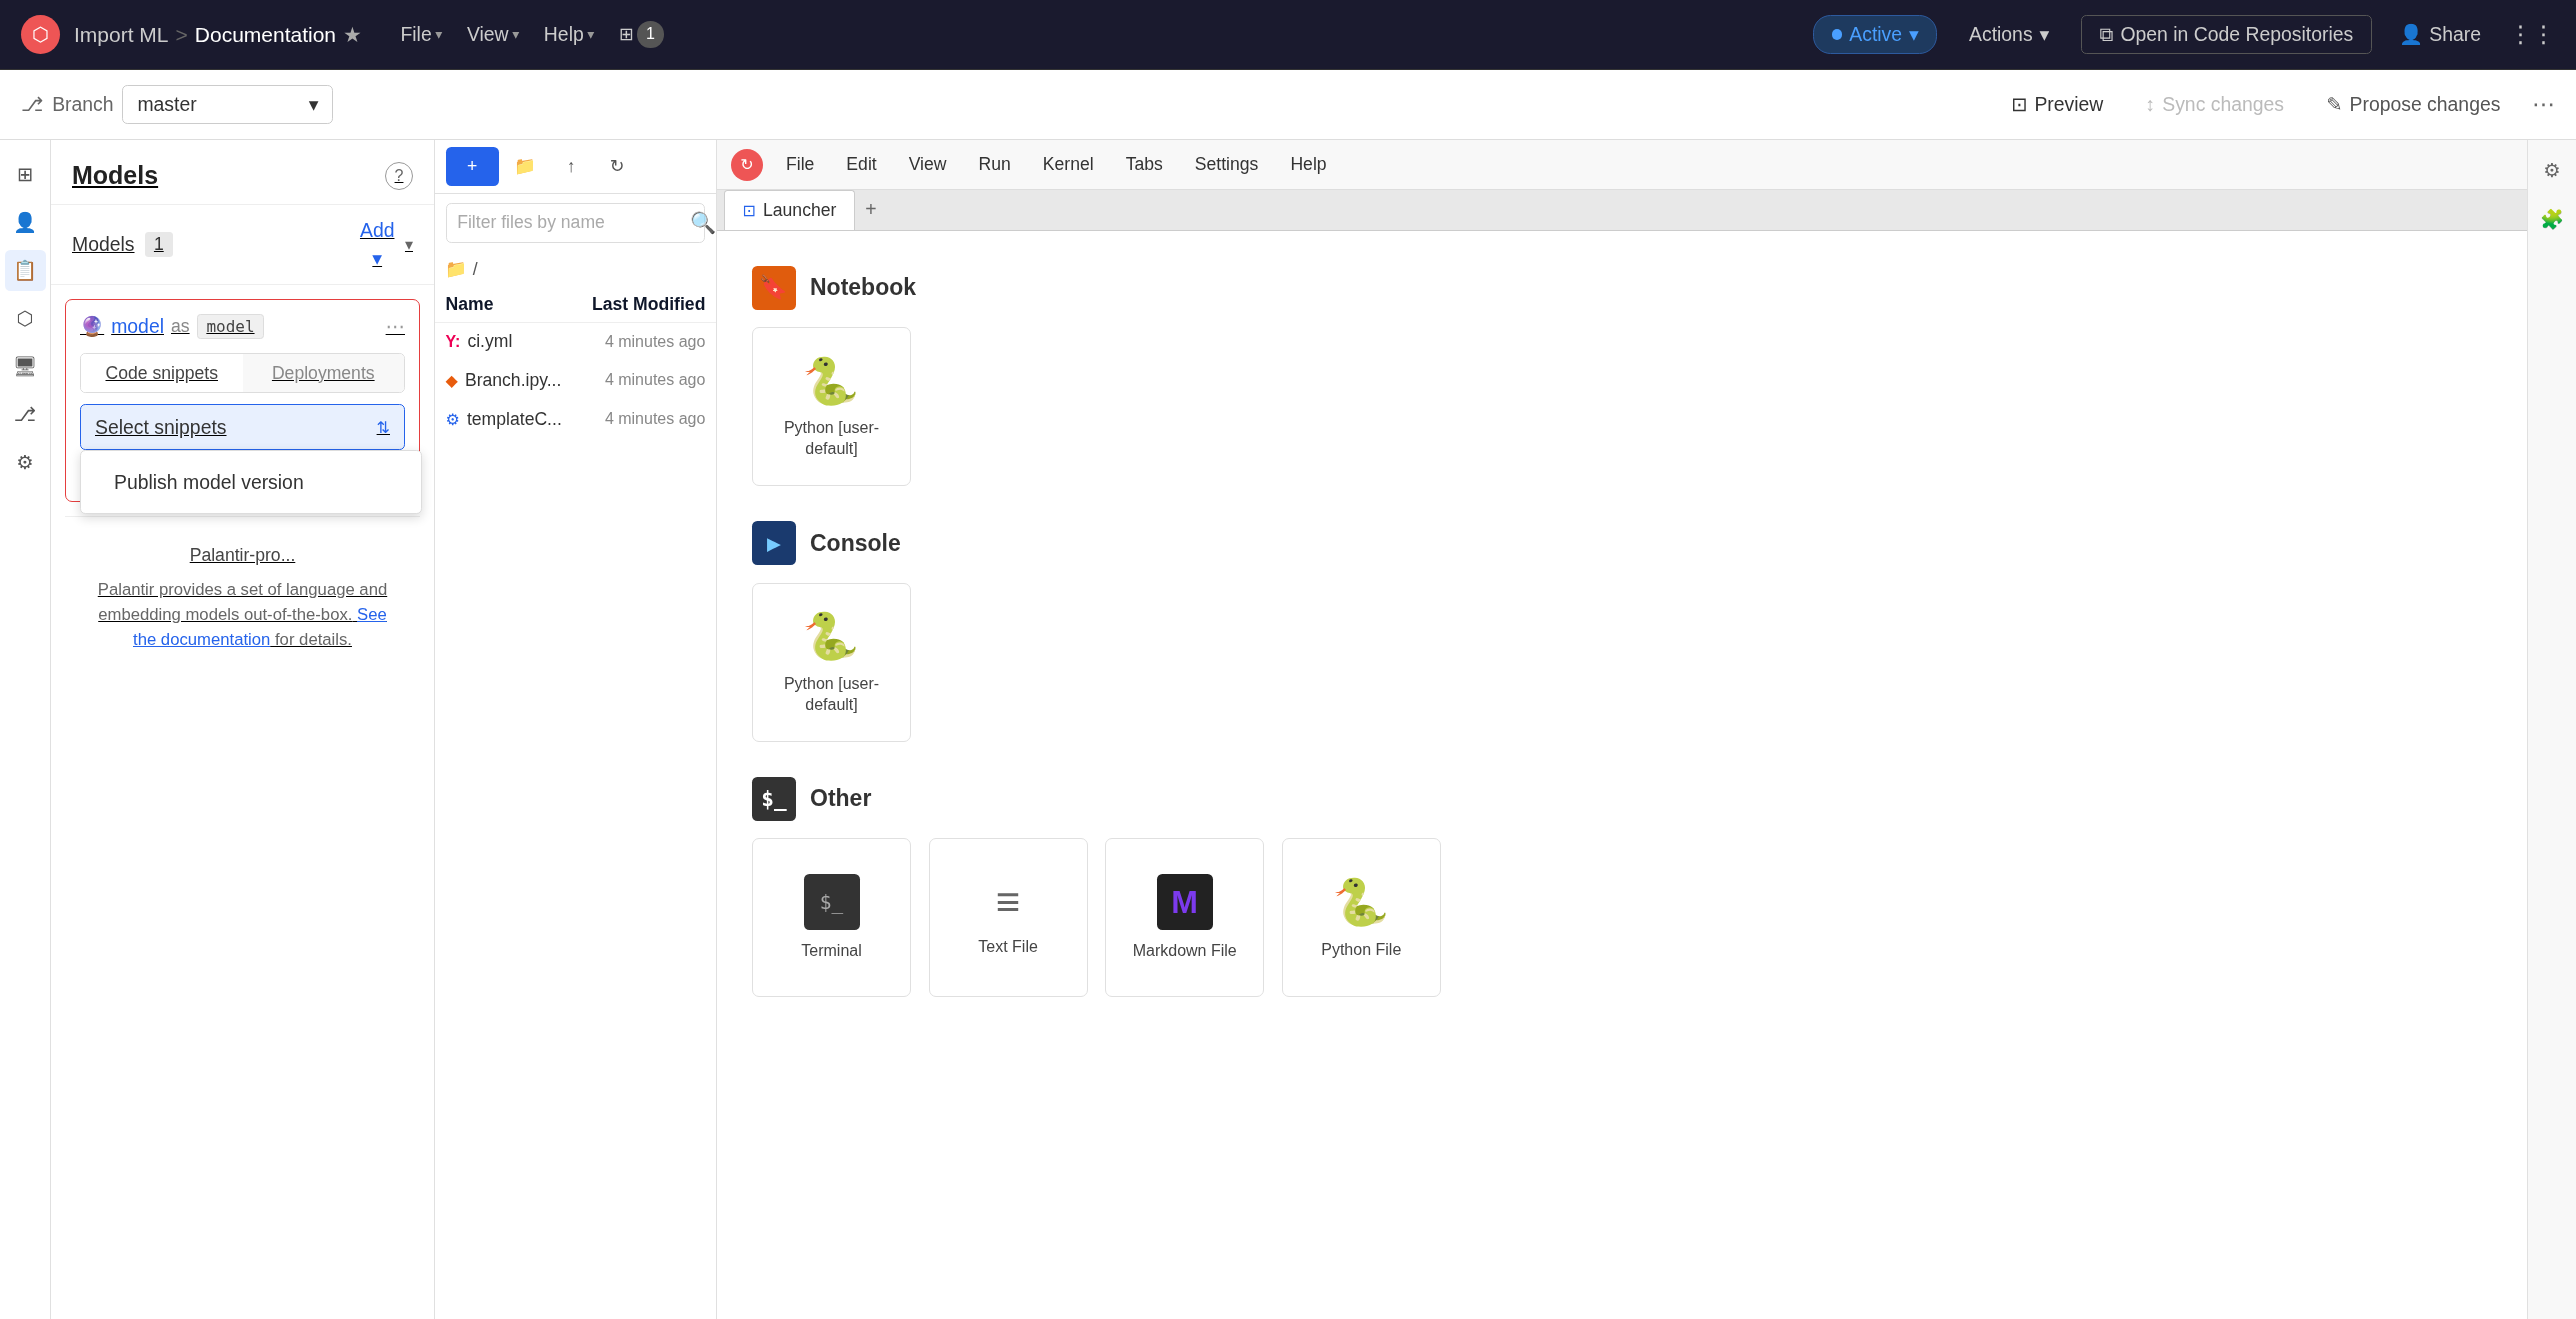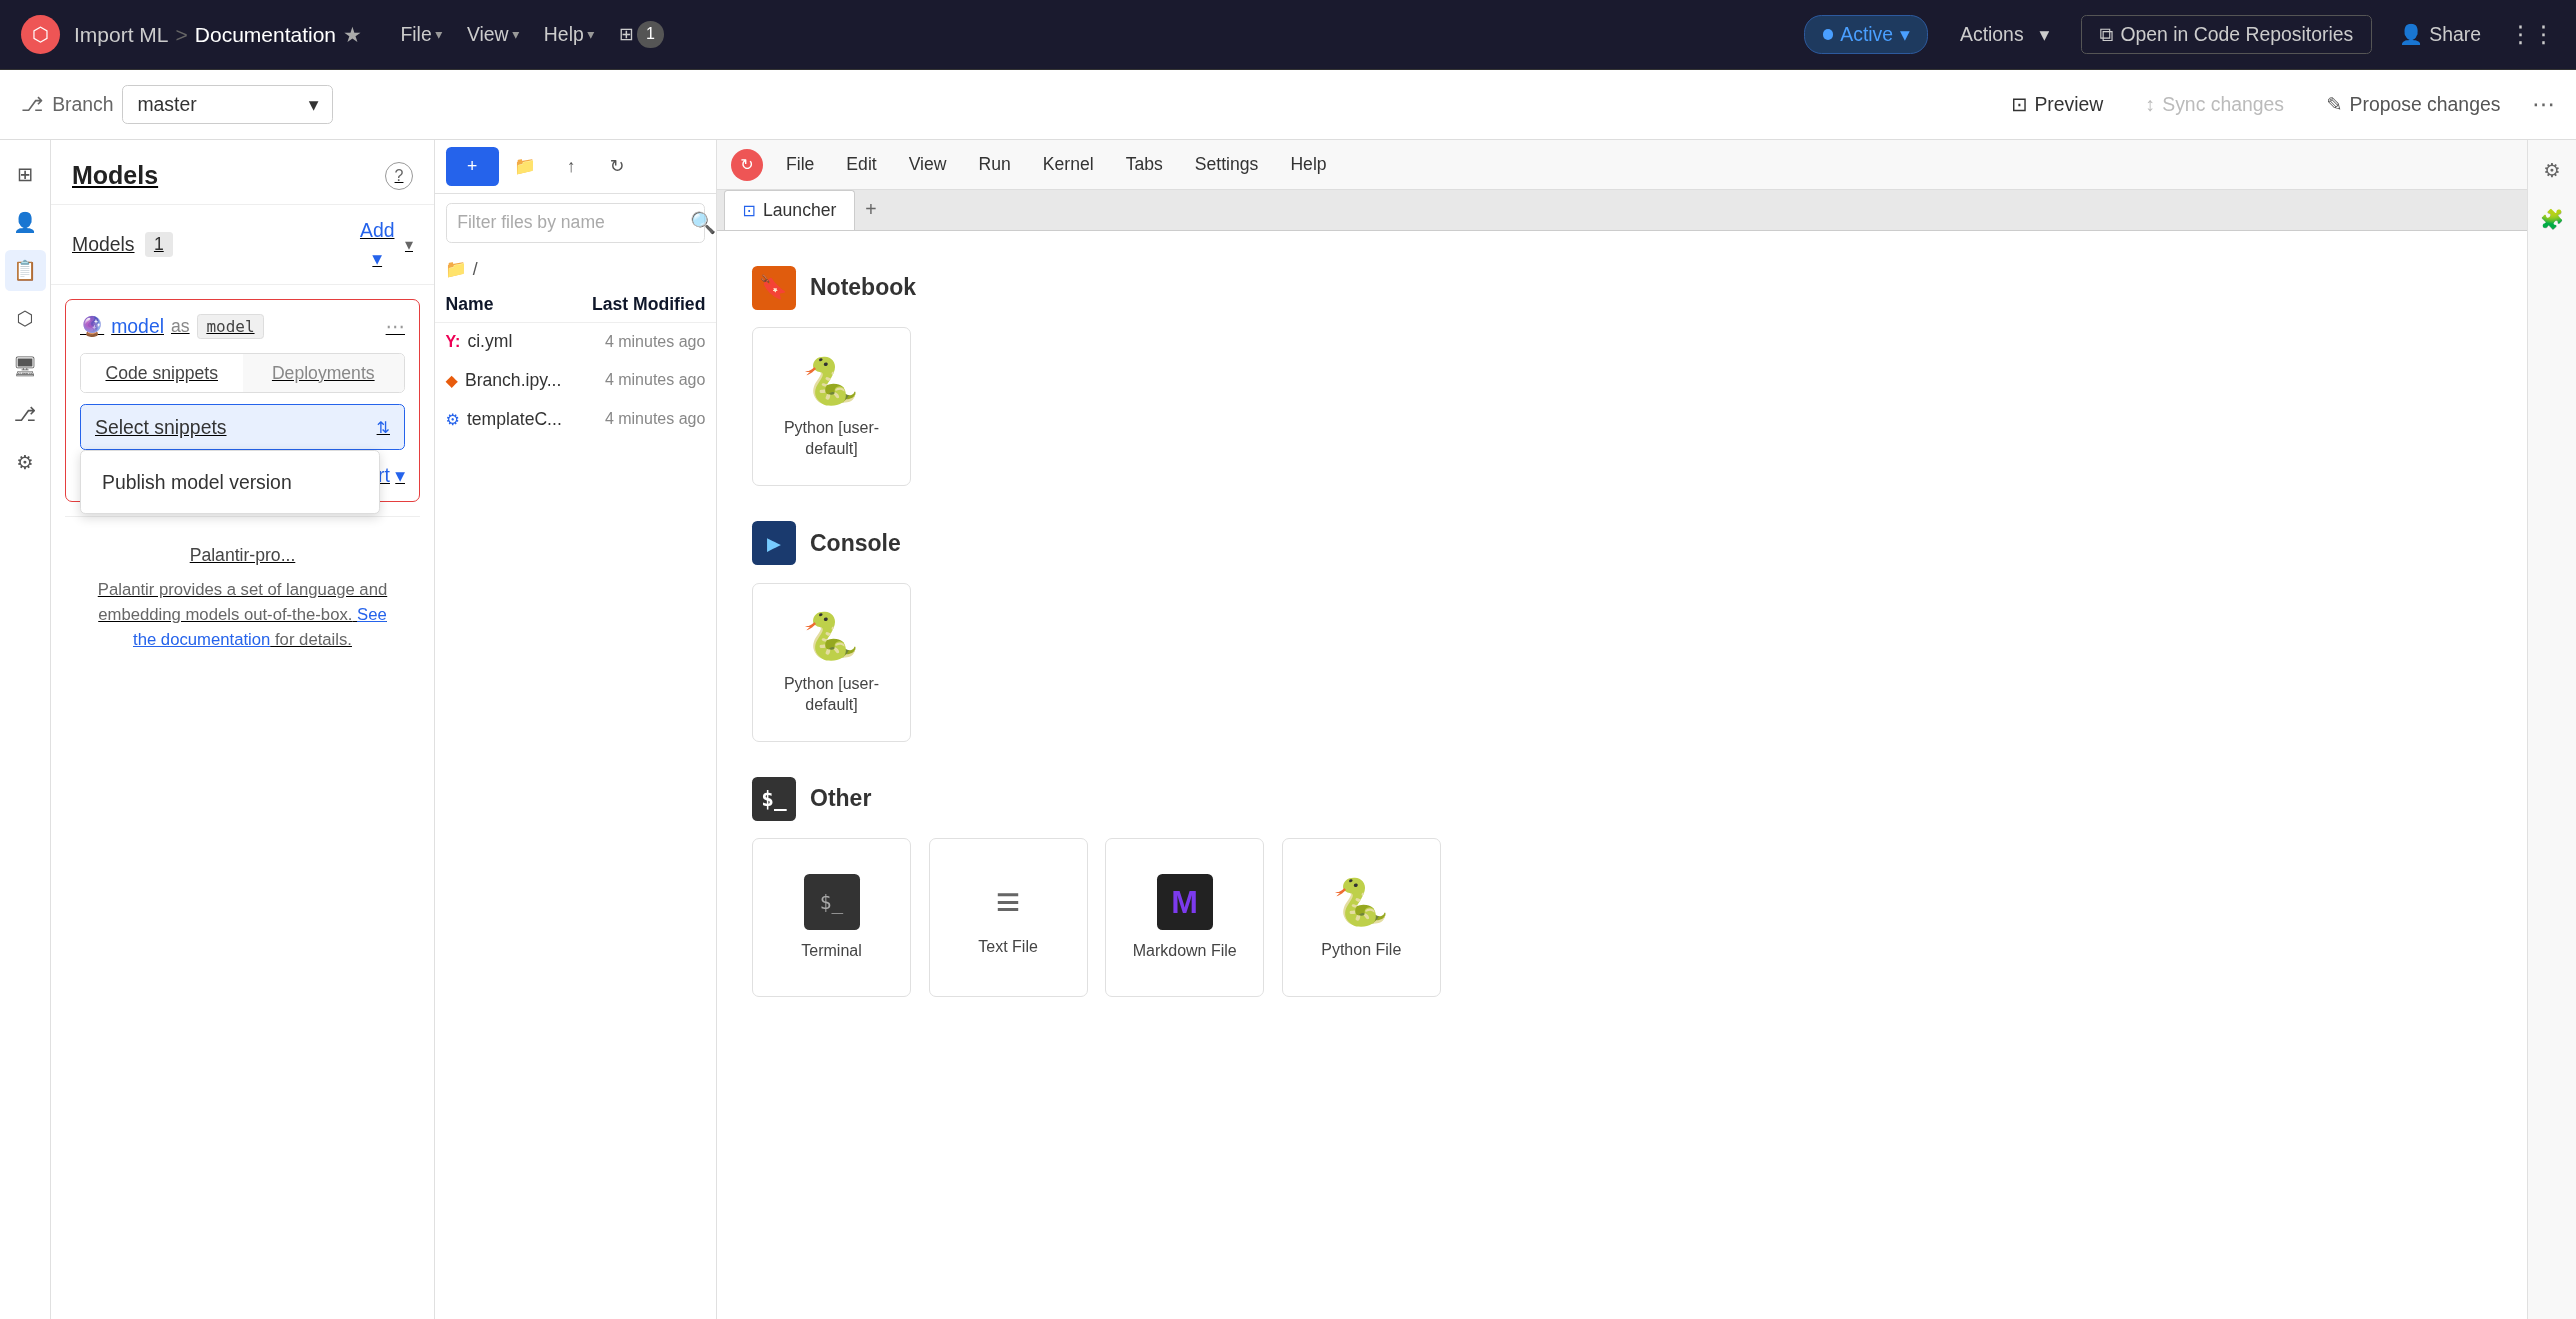--- a/index.html
+++ b/index.html
@@ -17,21 +17,21 @@
     .breadcrumb .sep { color: #666; }
     .breadcrumb .current { color: #fff; font-weight: 500; }
     .breadcrumb .star { color: #aaa; cursor: pointer; }
     .header-menus { display: flex; align-items: center; gap: 3.5px; margin-left: 14px; }
     .header-menu-item { color: #ccc; font-size: 19.4px; padding: 5.3px 10.6px; cursor: pointer; display: flex; align-items: center; gap: 3.5px; border-radius: 3.5px; }
     .header-menu-item .arrow { font-size: 14px; color: #999; }
     .header-spacer { flex: 1; }
     .header-right { display: flex; align-items: center; gap: 14px; }
     .status-badge { display: flex; align-items: center; gap: 7px; background: #1e3a5f; border: 0.9px solid #2d5a9e; border-radius: 17.6px; padding: 7px 17.6px; font-size: 19.4px; color: #4a9fff; cursor: pointer; }
     .status-dot { width: 10.6px; height: 10.6px; background: #4a9fff; border-radius: 50%; }
-    .actions-btn { display: flex; align-items: center; gap: 16px; color: #ccc; font-size: 19.4px; padding: 7px 17.6px; cursor: pointer; border-radius: 3.5px; }
+    .actions-btn { display: flex; align-items: center; gap: 7px; color: #ccc; font-size: 19.4px; padding: 7px 17.6px; cursor: pointer; border-radius: 3.5px; }
     .open-code-btn { display: flex; align-items: center; gap: 7px; background: #1a1a2e; border: 0.9px solid #555; border-radius: 5.3px; color: #ccc; font-size: 19.4px; padding: 7px 17.6px; cursor: pointer; }
     .share-btn { color: #ccc; font-size: 19.4px; padding: 7px 14px; cursor: pointer; display: flex; align-items: center; gap: 5.3px; }
     .grid-icon { color: #ccc; font-size: 23px; cursor: pointer; }
     .apps-count { background: #555; border-radius: 50%; width: 26.4px; height: 26.4px; display: flex; align-items: center; justify-content: center; font-size: 16px; color: #fff; }
 
     
     .second-toolbar {
       display: flex; align-items: center; height: 70px;
       background: #fff; border-bottom: 0.9px solid #ddd; padding: 0 21px; gap: 14px;
     }
@@ -94,24 +94,24 @@
 
     
     .select-dropdown-container { position: relative; margin-bottom: 7px; }
     .select-dropdown-trigger {
       display: flex; align-items: center; justify-content: space-between;
       border: 0.9px solid #2563eb; border-radius: 5.3px; padding: 10.6px 14px;
       font-size: 19.4px; color: #333; background: #e8f0fe; cursor: pointer;
     }
     .dropdown-arrow { color: #2563eb; font-size: 16px; }
     .dropdown-menu {
-      position: absolute; top: 100%; left: 0; width: 300px;
+      position: absolute; top: 100%; left: 0; width: 342px;
       background: #fff; border: 0.9px solid #ddd; border-radius: 5.3px;
       box-shadow: 0 3.5px 10.6px rgba(0,0,0,0.15); z-index: 1000;
-      padding: 7px 0;
+      padding: 7px 12px;
     }
     .dropdown-item { padding: 12.3px 21px; font-size: 19.4px; color: #333; cursor: pointer; }
 
     .import-section { display: flex; align-items: center; justify-content: flex-end; margin-top: 14px; }
     .import-btn { display: flex; align-items: center; gap: 5.3px; color: #2563eb; font-size: 19.4px; cursor: pointer; }
 
     .palantir-section { padding: 28px 21px; border-top: 0.9px solid #eee; text-align: center; }
     .palantir-title { font-size: 17.6px; font-weight: 500; color: #444; margin-bottom: 10.6px; }
     .palantir-desc { font-size: 16.7px; color: #666; line-height: 1.5; margin-bottom: 21px; }
     .palantir-link { color: #2563eb; text-decoration: underline; cursor: pointer; }

